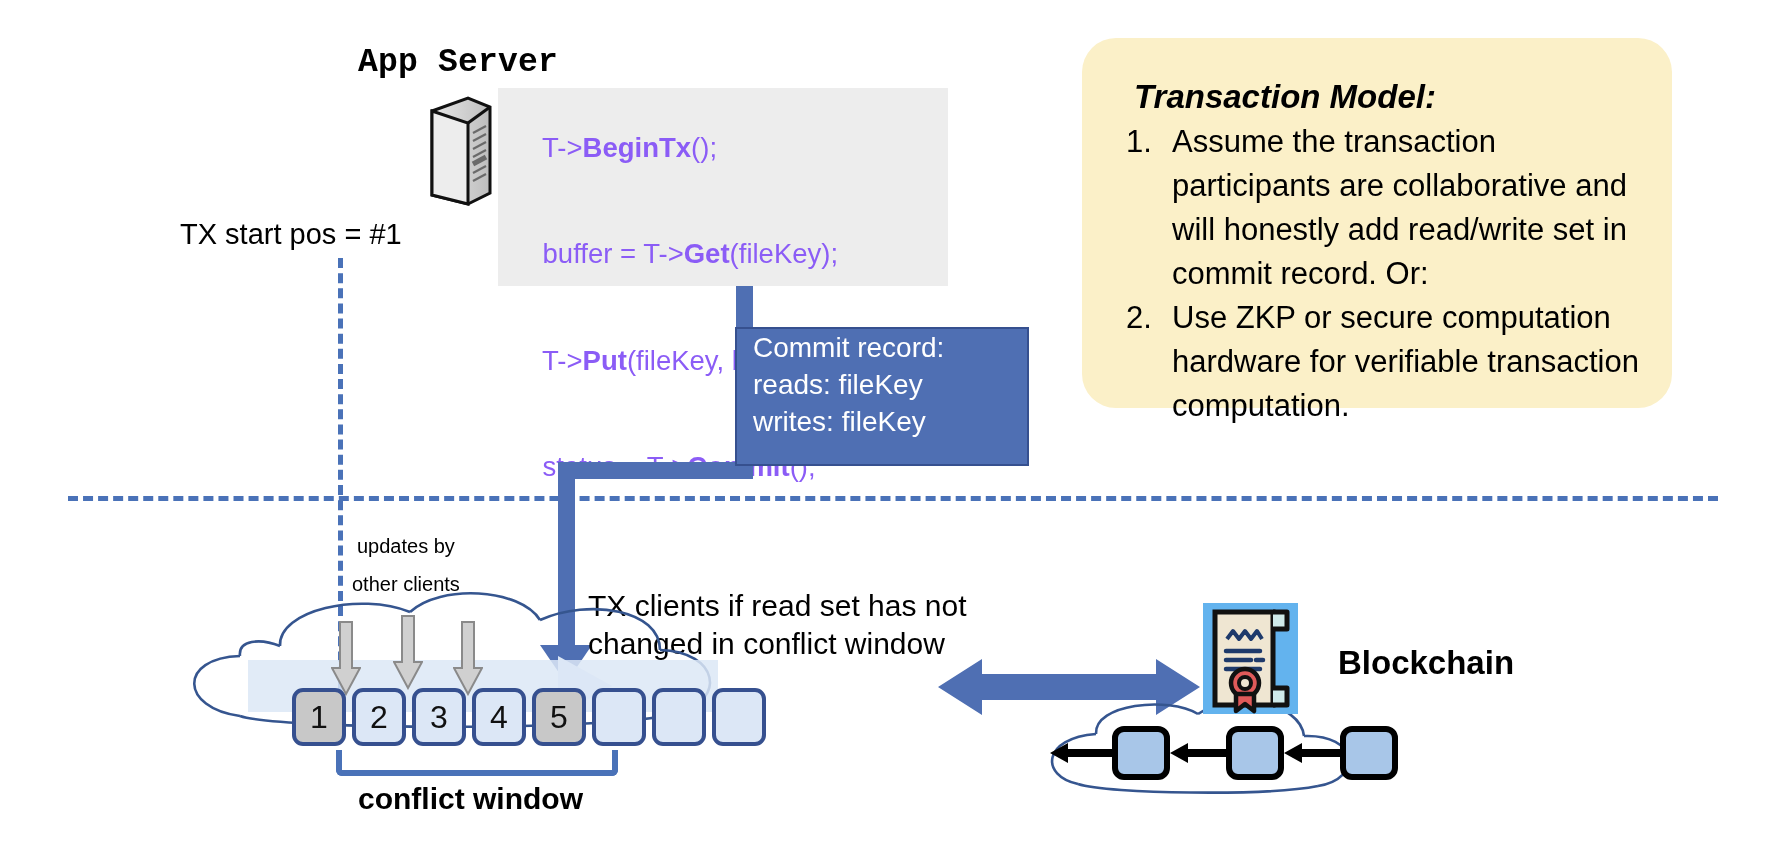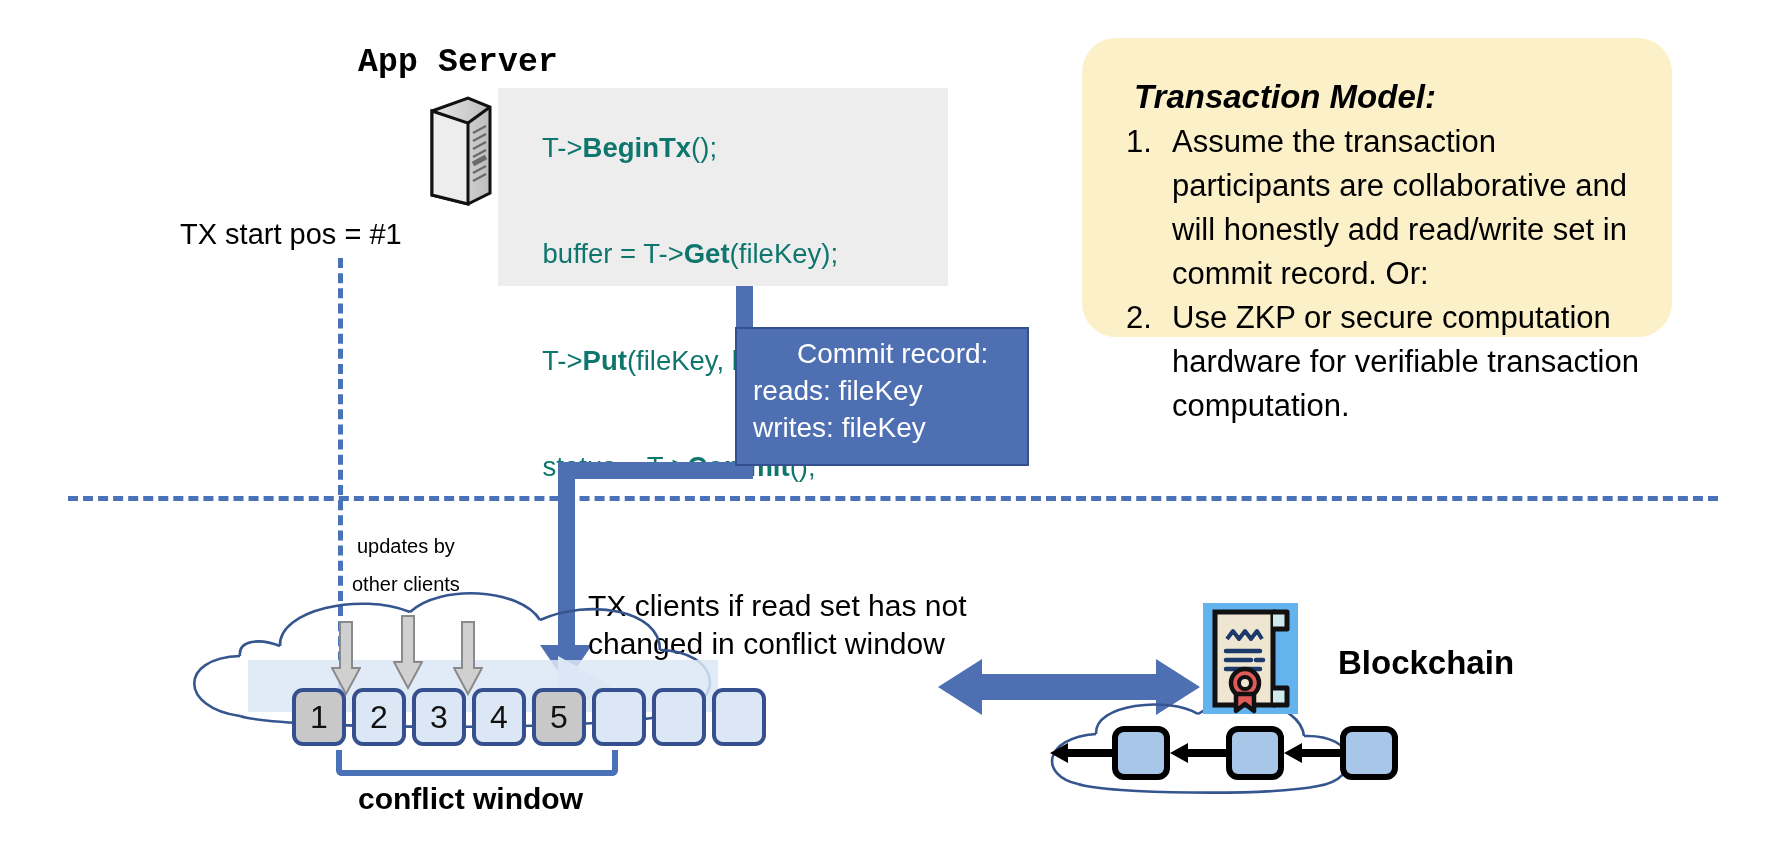--- a/index.html
+++ b/index.html
@@ -9,40 +9,40 @@
   .abs{position:absolute;}
 
   
   #app-server-title{left:358px;top:44px;font-size:33px;font-weight:bold;letter-spacing:.2px;font-family:Liberation Mono, monospace;}
 
   
   #server-icon{left:428px;top:95px;width:66px;height:112px;}
 
   
   #code-block{left:498px;top:88px;width:450px;height:198px;background:#ededed;}
-  #code-block .line{font-size:27.5px;line-height:35.5px;color:#0f766e;white-space:pre;padding-left:14px;}
+  #code-block .line{font-size:27.5px;line-height:35.5px;color:#8b5cf6;white-space:pre;padding-left:14px;}
   #code-block .line:first-child{padding-top:6px;}
   #code-block b{font-weight:bold;}
 
   
   #tx-start-label{left:180px;top:218px;font-size:29px;}
 
   
   #tx-start-line{left:338px;top:258px;width:0;height:464px;
       border-left:5px dashed #4a72b8;}
 
   
   #layer-separator{left:68px;top:496px;width:1650px;height:0;
       border-top:5px dashed #4a72b8;}
 
   
   #commit-record{left:735px;top:327px;width:290px;height:135px;
       background:#4f6fb3;border:2.5px solid #36508f;}
   #commit-record .cline{font-size:28px;line-height:37px;color:#ffffff;padding-left:16px;white-space:pre;}
-  #commit-record .cline:first-child{padding-top:6px;margin-left:44px;}
+  #commit-record .cline:first-child{}
 
   
   #elbow-v1{left:736px;top:286px;width:17px;height:49px;background:#4f6fb3;}
   #elbow-h{left:558px;top:462px;width:195px;height:17px;background:#4f6fb3;}
   #elbow-v2{left:558px;top:462px;width:17px;height:205px;background:#4f6fb3;}
   #elbow-arrowhead{left:540px;top:645px;width:0;height:0;
       border-left:26px solid transparent;border-right:26px solid transparent;
       border-top:38px solid #4f6fb3;}
 
   
@@ -70,21 +70,21 @@
   #double-arrow{left:938px;top:655px;width:262px;height:64px;}
 
   
   #blockchain-label{left:1338px;top:644px;font-size:33px;font-weight:bold;}
   #cert-icon{left:1203px;top:603px;width:95px;height:111px;}
   #bc-cloud{left:1038px;top:690px;}
   #bc-blocks{left:1112px;top:726px;display:flex;align-items:center;gap:0px;}
   .bcblk{width:58px;height:54px;border:6px solid #000;border-radius:12px;background:#a8c6e8;box-sizing:border-box;}
 
   
-  #tx-model-card{left:1082px;top:38px;width:590px;height:299px;
+  #tx-model-card{left:1082px;top:38px;width:590px;height:370px;
       background:#fbf0c8;border-radius:34px;}
   #tx-model-title{margin:40px 0 0 52px;font-size:33px;font-style:italic;font-weight:bold;}
   #tx-model-list{margin:4px 0 0 44px;padding:0;list-style:none;}
   #tx-model-list li{display:flex;font-size:31px;line-height:44px;}
   #tx-model-list .num{width:46px;flex:none;}
   #tx-model-list .txt{max-width:490px;}
 </style>
 </head>
 <body>
 

